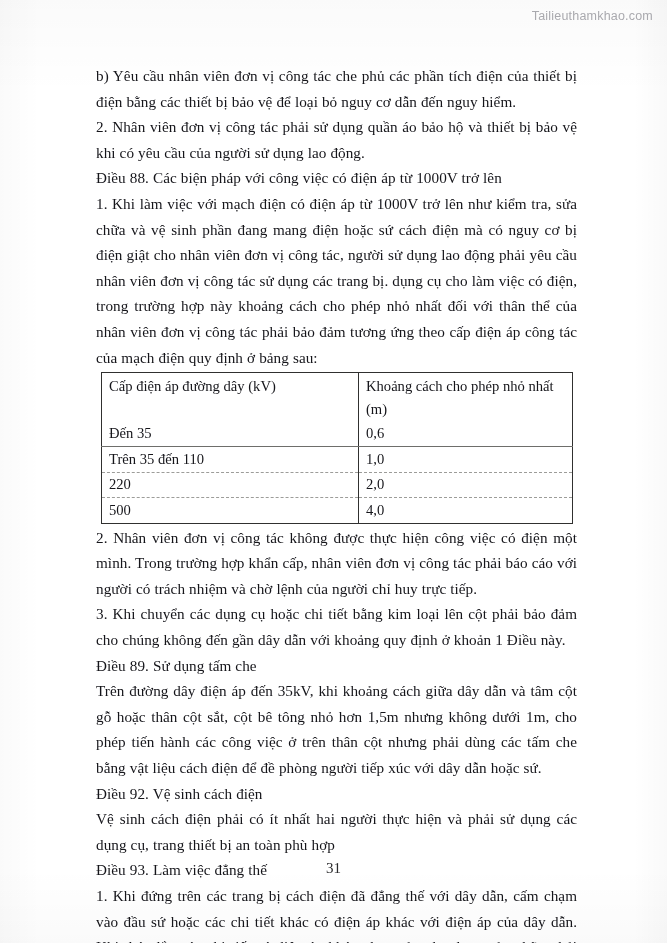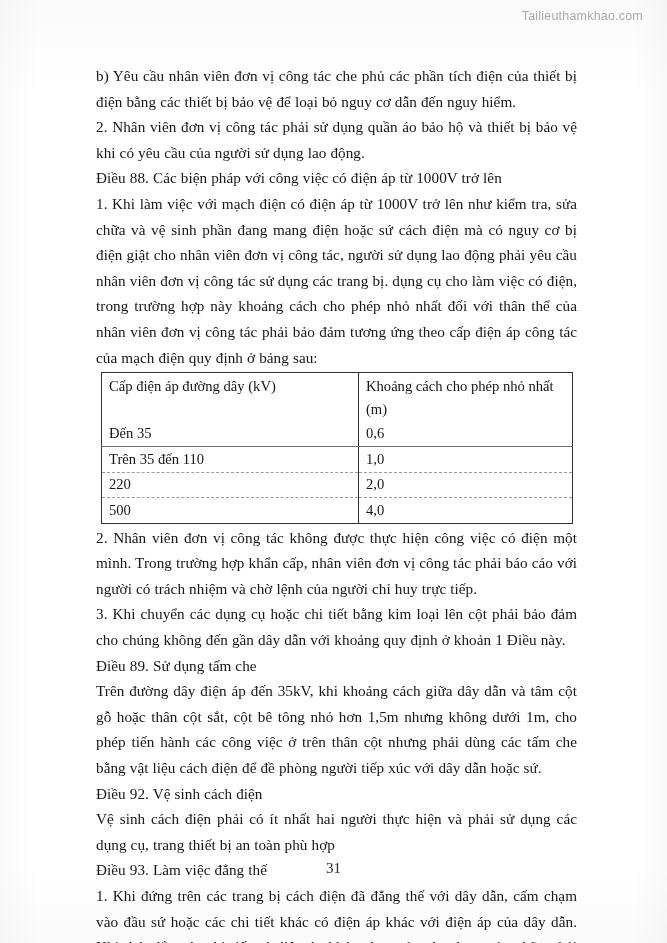--- a/index.html
+++ b/index.html
@@ -23,21 +23,21 @@
     inset: 0;
     background:
       linear-gradient(180deg, rgba(0,0,0,0.018) 0%, rgba(0,0,0,0) 10%, rgba(0,0,0,0) 92%, rgba(0,0,0,0.02) 100%),
       linear-gradient(90deg, rgba(0,0,0,0.02) 0%, rgba(0,0,0,0) 6%, rgba(0,0,0,0) 95%, rgba(0,0,0,0.025) 100%);
     pointer-events: none;
     z-index: 5;
   }
   .watermark {
     position: absolute;
     top: 9px;
-    right: 24px;
+    right: 14px;
     font-family: "Liberation Sans", "DejaVu Sans", sans-serif;
     font-size: 12.5px;
     letter-spacing: 0.2px;
     color: #a9a9ae;
     z-index: 6;
     white-space: nowrap;
   }
   .content {
     position: absolute;
     top: 63px;

